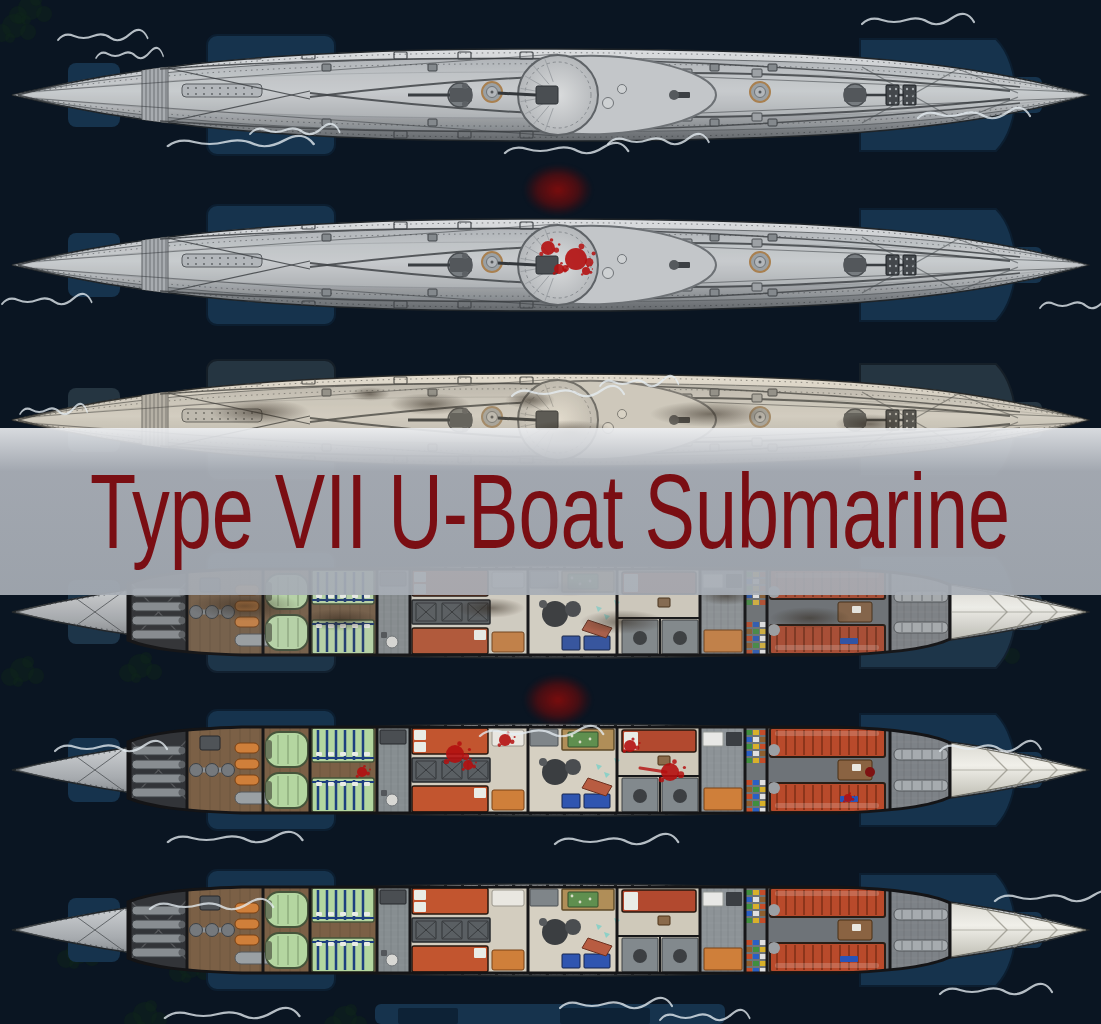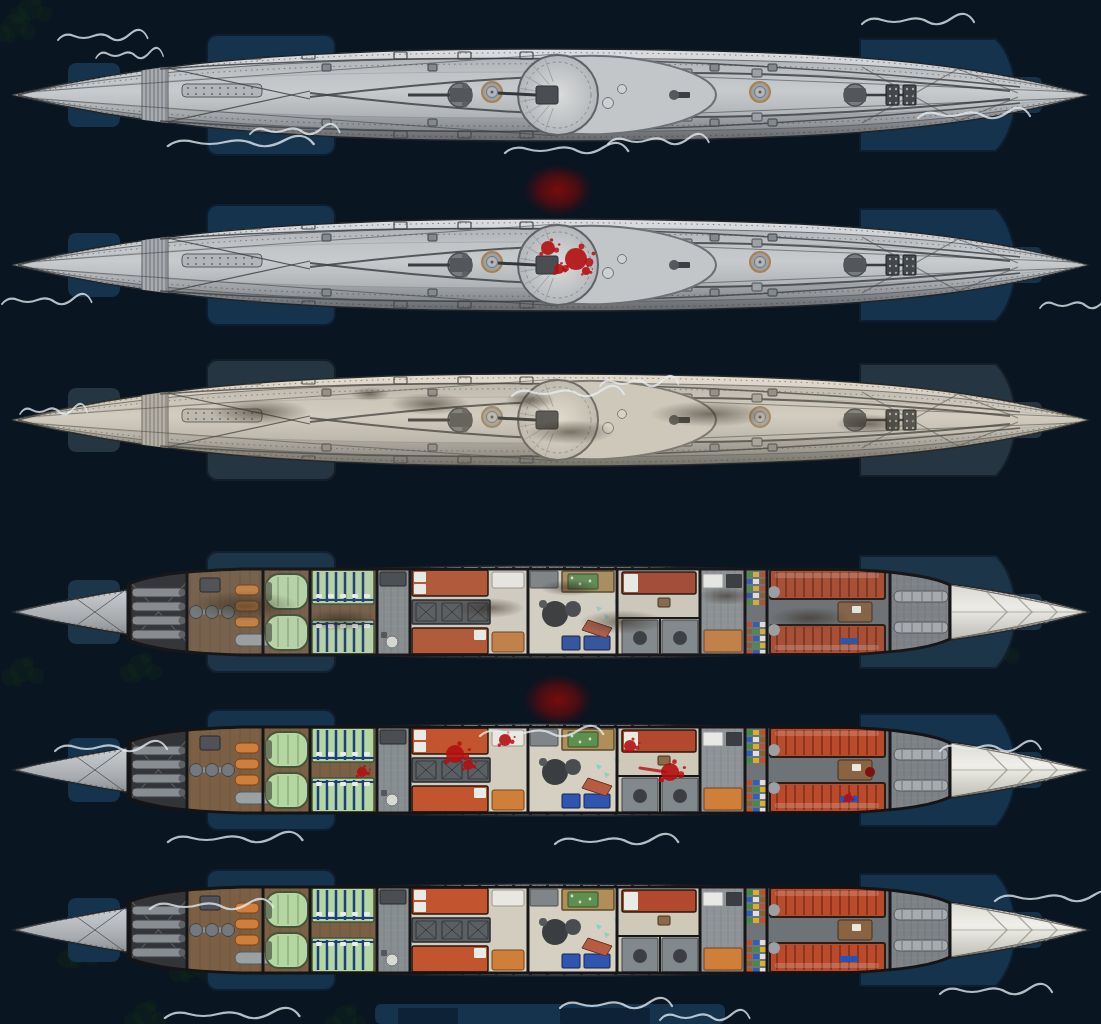--- a/index.html
+++ b/index.html
@@ -1673,13 +1673,16 @@
       <path d="M0 6 Q8 -2 20 2 T44 2 T66 4 T90 0 T112 4" transform="translate(555 838) scale(1.1 1)" fill="none" stroke="#e6edf2" stroke-width="2.2" opacity="0.78" stroke-linecap="round"></path>
       <path d="M0 6 Q8 -2 20 2 T44 2 T66 4 T90 0 T112 4" transform="translate(940 745) scale(0.9 1)" fill="none" stroke="#e6edf2" stroke-width="2.2" opacity="0.78" stroke-linecap="round"></path>
       <path d="M0 6 Q8 -2 20 2 T44 2 T66 4 T90 0 T112 4" transform="translate(150 903) scale(1.1 1)" fill="none" stroke="#e6edf2" stroke-width="2.2" opacity="0.78" stroke-linecap="round"></path>
       <path d="M0 6 Q8 -2 20 2 T44 2 T66 4 T90 0 T112 4" transform="translate(995 895) scale(1.1 1)" fill="none" stroke="#e6edf2" stroke-width="2.2" opacity="0.78" stroke-linecap="round"></path>
       <path d="M0 6 Q8 -2 20 2 T44 2 T66 4 T90 0 T112 4" transform="translate(165 1012) scale(1.2 1)" fill="none" stroke="#e6edf2" stroke-width="2.2" opacity="0.78" stroke-linecap="round"></path>
       <path d="M0 6 Q8 -2 20 2 T44 2 T66 4 T90 0 T112 4" transform="translate(560 1002) scale(1 1)" fill="none" stroke="#e6edf2" stroke-width="2.2" opacity="0.78" stroke-linecap="round"></path>
       <path d="M0 6 Q8 -2 20 2 T44 2 T66 4 T90 0 T112 4" transform="translate(660 1014) scale(0.8 1)" fill="none" stroke="#e6edf2" stroke-width="2.2" opacity="0.78" stroke-linecap="round"></path>
       <path d="M0 6 Q8 -2 20 2 T44 2 T66 4 T90 0 T112 4" transform="translate(940 988) scale(1 1)" fill="none" stroke="#e6edf2" stroke-width="2.2" opacity="0.78" stroke-linecap="round"></path>
     </svg>
 
+  <div class="banner">
+    <span class="t">Type VII U-Boat Submarine</span>
+  </div>
 </div>
 
 </body></html>

